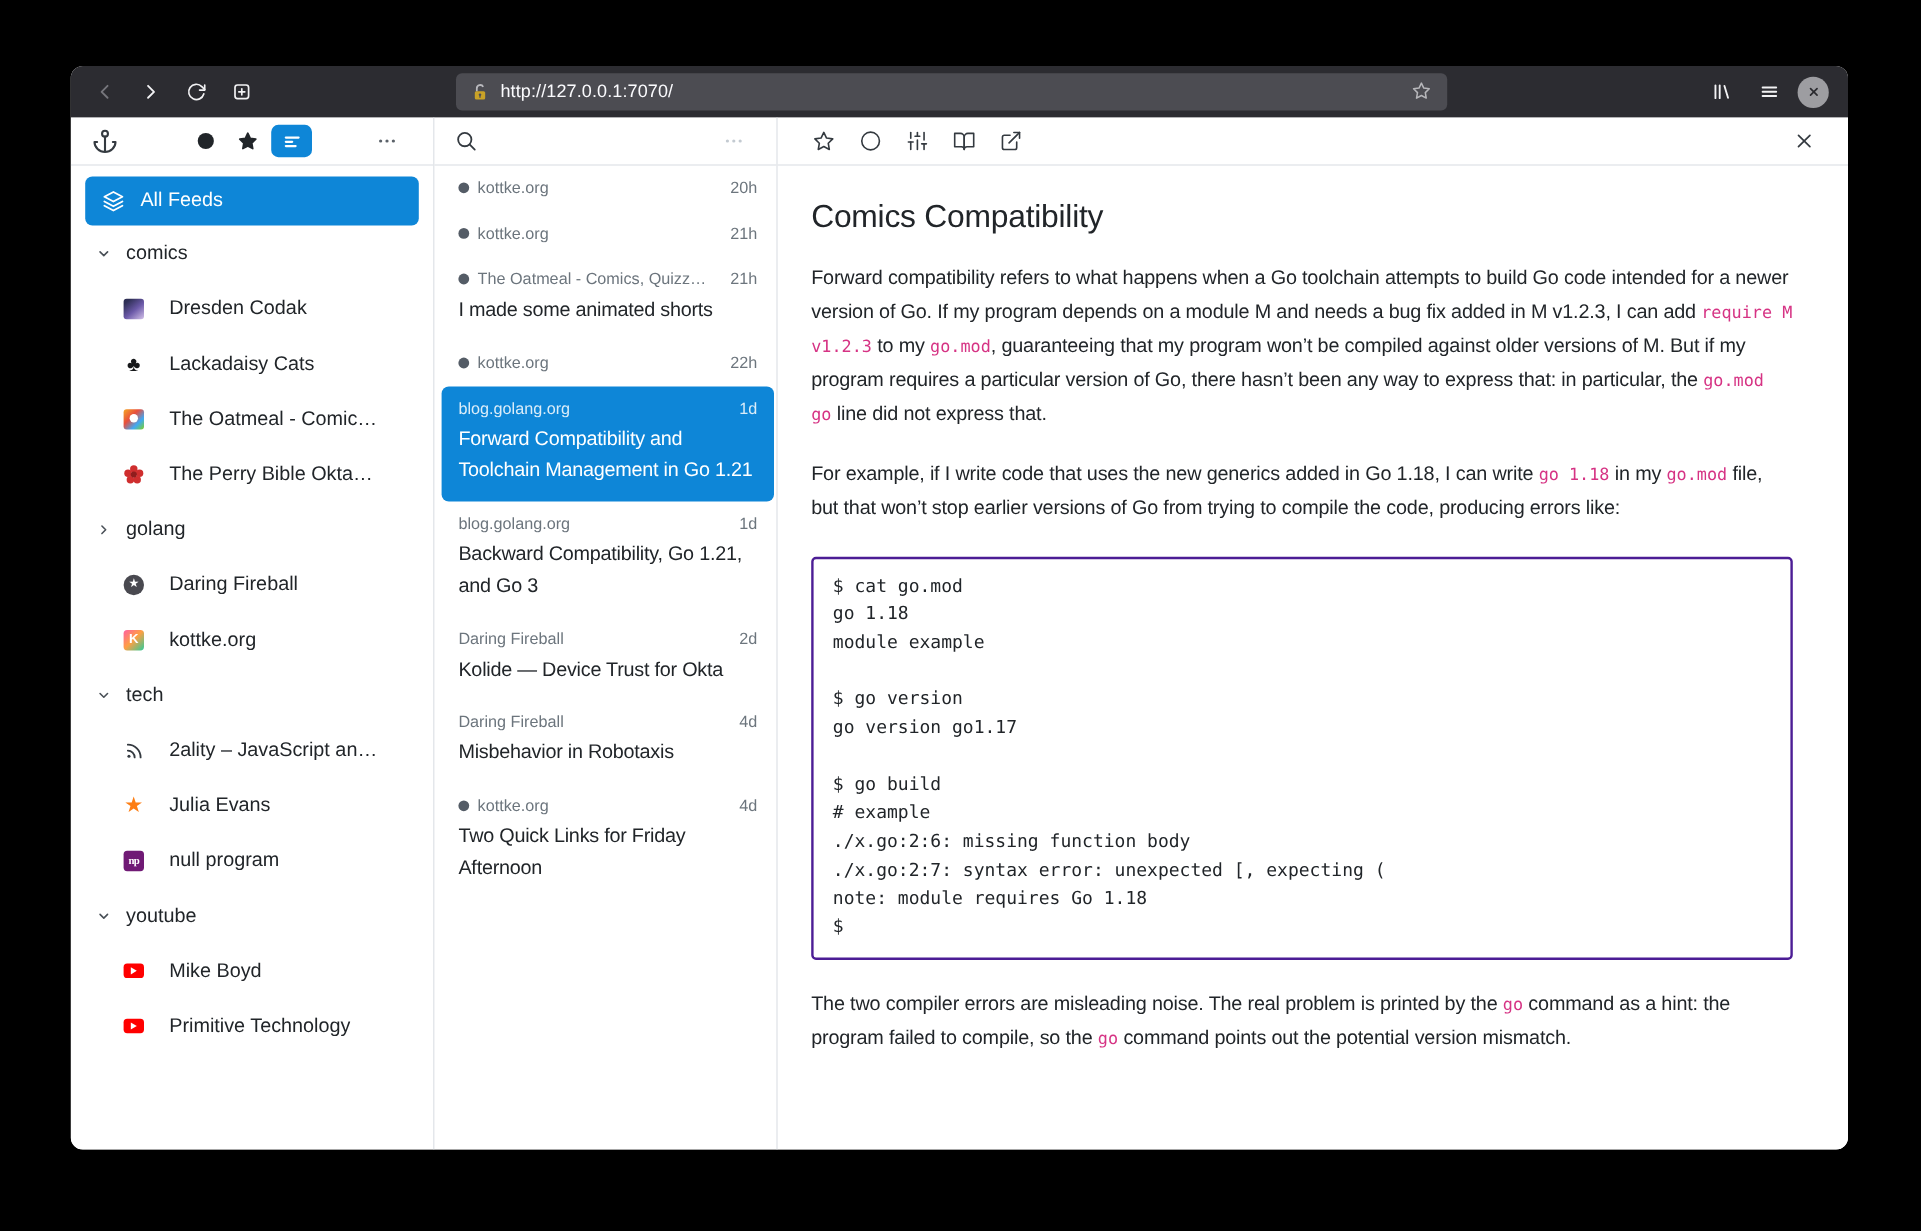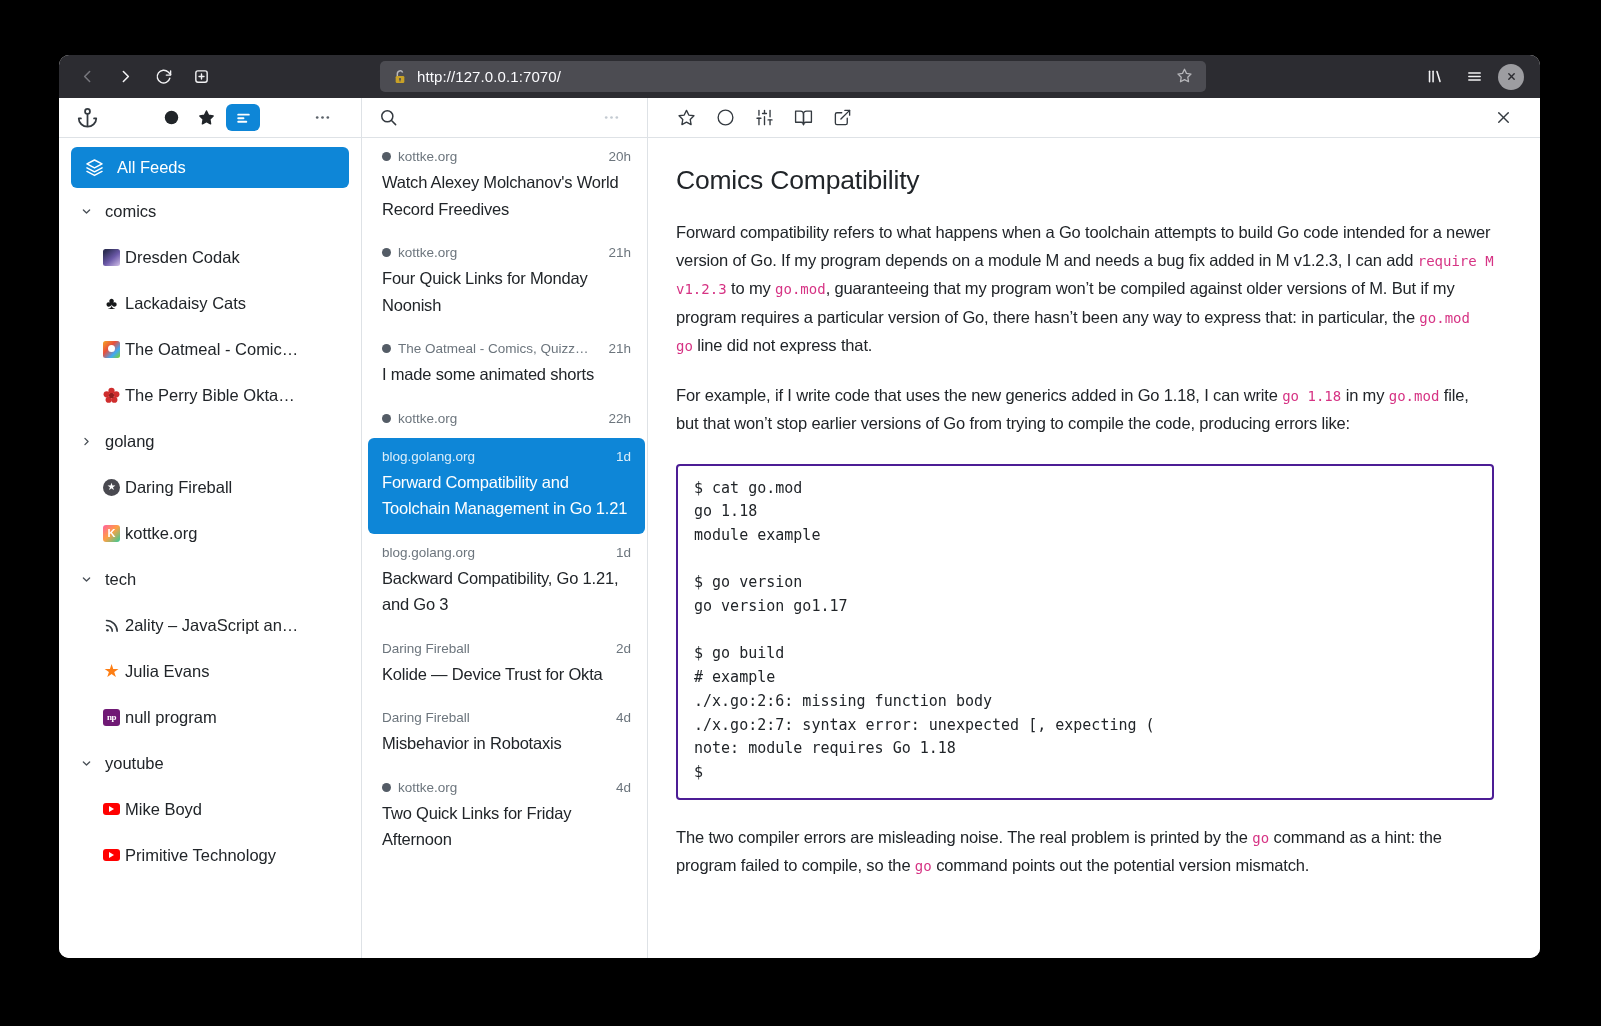--- a/index.html
+++ b/index.html
@@ -61,21 +61,21 @@
 
   
   .sb-scroll { padding-top:9px; }
   .allfeeds { margin:0 12px; height:41px; border-radius:6px; background:#0e86d7; color:#fff;
               display:flex; align-items:center; padding:0 14px; gap:13px; font-size:16.5px; }
   .allfeeds svg { width:19px; height:19px; flex:none; }
   .sb-row { height:46px; display:flex; align-items:center; font-size:16.5px; color:#212529; }
   .sb-group { padding-left:20px; gap:11px; }
   .sb-group .chev { width:15px; height:15px; color:#495057; flex:none; }
   .sb-group .chev svg { width:15px; height:15px; }
-  .sb-feed { padding-left:44px; gap:5px; }
+  .sb-feed { padding-left:44px; gap:21px; }
   .sb-feed .name { white-space:nowrap; overflow:hidden; }
   .fav { width:17px; height:17px; flex:none; display:flex; align-items:center; justify-content:center;
          font-size:15px; line-height:1; }
   .fav svg { width:17px; height:17px; }
   .fav-img { border-radius:2.5px; }
   .fav-dresden { background:linear-gradient(140deg,#2e2f55 15%,#6b59a8 55%,#c8b6e2 95%); }
   .fav-oatmeal { background:linear-gradient(135deg,#f5a623,#e94e3c 38%,#3fa9f5 70%,#7ed321); position:relative; }
   .fav-oatmeal i { position:absolute; left:5px; top:4px; width:7px; height:7px; border-radius:50%; background:#fff; }
   .fav-club { color:#16181a; font-size:17px; }
   .fav-df { border-radius:50%; background:#494950; color:#fff; font-size:10px; }
@@ -365,29 +365,27 @@
         </div>
       </div>
       <div class="col-body">
         <div id="list-body">
             <div class="item">
               <div class="meta">
                 <span class="dot"></span>
                 <span class="feed">kottke.org</span>
                 <span class="time">20h</span>
               </div>
-              <div class="title">Watch Alexey Molchanov's World Record Freedives</div>
             </div>
             <div class="item">
               <div class="meta">
                 <span class="dot"></span>
                 <span class="feed">kottke.org</span>
                 <span class="time">21h</span>
               </div>
-              <div class="title">Four Quick Links for Monday Noonish</div>
             </div>
             <div class="item">
               <div class="meta">
                 <span class="dot"></span>
                 <span class="feed">The Oatmeal - Comics, Quizz…</span>
                 <span class="time">21h</span>
               </div>
               <div class="title">I made some animated shorts</div>
             </div>
             <div class="item">

